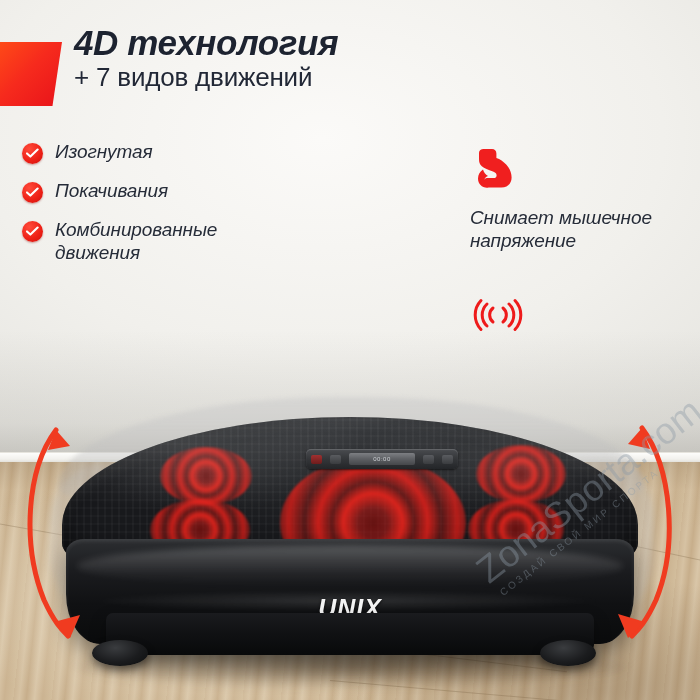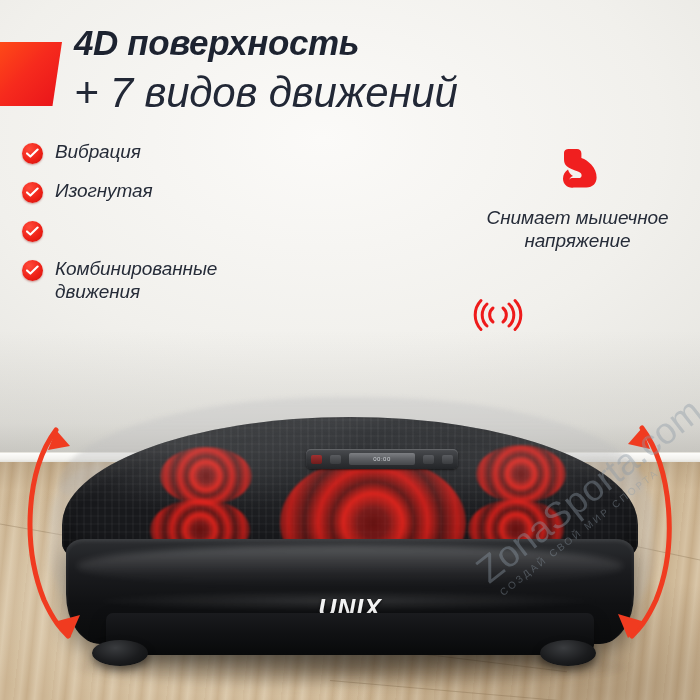--- a/index.html
+++ b/index.html
@@ -81,23 +81,22 @@
   .title-1 {
     font-size: 35px;
     font-weight: bold;
     font-style: italic;
     letter-spacing: -0.4px;
     color: #1d2330;
     line-height: 1.08;
     text-shadow: 0 1px 1px rgba(255,255,255,0.65);
   }
   .title-2 {
-    margin-top: 8px;
-    font-size: 42px;
-    font-style: italic;
+    margin-top: 1px;
+    font-size: 26px;
     font-weight: normal;
     letter-spacing: -0.2px;
     color: #222836;
     line-height: 1.08;
     text-shadow: 0 1px 1px rgba(255,255,255,0.65);
   }
 
   
   .bullets {
     position: absolute;
@@ -130,21 +129,21 @@
     line-height: 1.22;
     letter-spacing: -0.1px;
     text-shadow: 0 1px 1px rgba(255,255,255,0.6);
   }
 
   
   .side-feature {
     position: absolute;
     width: 215px;
   }
-  .side-feature.f1 { left: 470px; top: 148px; text-align: center; }
+  .side-feature.f1 { left: 470px; top: 148px; }
   .side-feature.f2 { left: 470px; top: 298px; }
   .side-icon { height: 44px; }
   .side-text {
     margin-top: 14px;
     font-size: 19px;
     font-style: italic;
     color: #262c38;
     line-height: 1.22;
     letter-spacing: -0.1px;
     text-shadow: 0 1px 1px rgba(255,255,255,0.6);
@@ -355,50 +354,43 @@
   <div class="baseboard"></div>
   <div class="floor"></div>
   <div class="floor-sheen"></div>
   <div class="floor-plank-line" style="left:-20px; top:520px; width:300px; transform:rotate(10deg);"></div>
   <div class="floor-plank-line" style="left:150px; top:620px; width:420px; transform:rotate(7deg);"></div>
   <div class="floor-plank-line" style="left:420px; top:500px; width:320px; transform:rotate(12deg);"></div>
   <div class="floor-plank-line" style="left:330px; top:680px; width:380px; transform:rotate(5deg);"></div>
 
   <div class="badge-shape"></div>
   <div class="title-block">
-    <div class="title-1">4D поверхность</div>
+    <div class="title-1">4D технология</div>
     <div class="title-2">+ 7 видов движений</div>
   </div>
 
   <div class="bullets">
 
-    <div class="bullet">
-      <span class="bullet-icon">
-        <svg width="13" height="11" viewBox="0 0 13 11">
-            <path d="M1 5.4 L4.4 8.6 L11.6 1.6" fill="none" stroke="#ffffff" stroke-width="2.1" stroke-linecap="round" stroke-linejoin="round"></path>
-          </svg>
-      </span>
-      <span class="bullet-text">Вибрация</span>
-    </div>
 
     <div class="bullet">
       <span class="bullet-icon">
         <svg width="13" height="11" viewBox="0 0 13 11">
             <path d="M1 5.4 L4.4 8.6 L11.6 1.6" fill="none" stroke="#ffffff" stroke-width="2.1" stroke-linecap="round" stroke-linejoin="round"></path>
           </svg>
       </span>
       <span class="bullet-text">Изогнутая</span>
     </div>
 
     <div class="bullet">
       <span class="bullet-icon">
         <svg width="13" height="11" viewBox="0 0 13 11">
             <path d="M1 5.4 L4.4 8.6 L11.6 1.6" fill="none" stroke="#ffffff" stroke-width="2.1" stroke-linecap="round" stroke-linejoin="round"></path>
           </svg>
       </span>
+      <span class="bullet-text">Покачивания</span>
     </div>
 
     <div class="bullet">
       <span class="bullet-icon">
         <svg width="13" height="11" viewBox="0 0 13 11">
             <path d="M1 5.4 L4.4 8.6 L11.6 1.6" fill="none" stroke="#ffffff" stroke-width="2.1" stroke-linecap="round" stroke-linejoin="round"></path>
           </svg>
       </span>
       <span class="bullet-text" style="max-width:252px">Комбинированные движения</span>
     </div>

